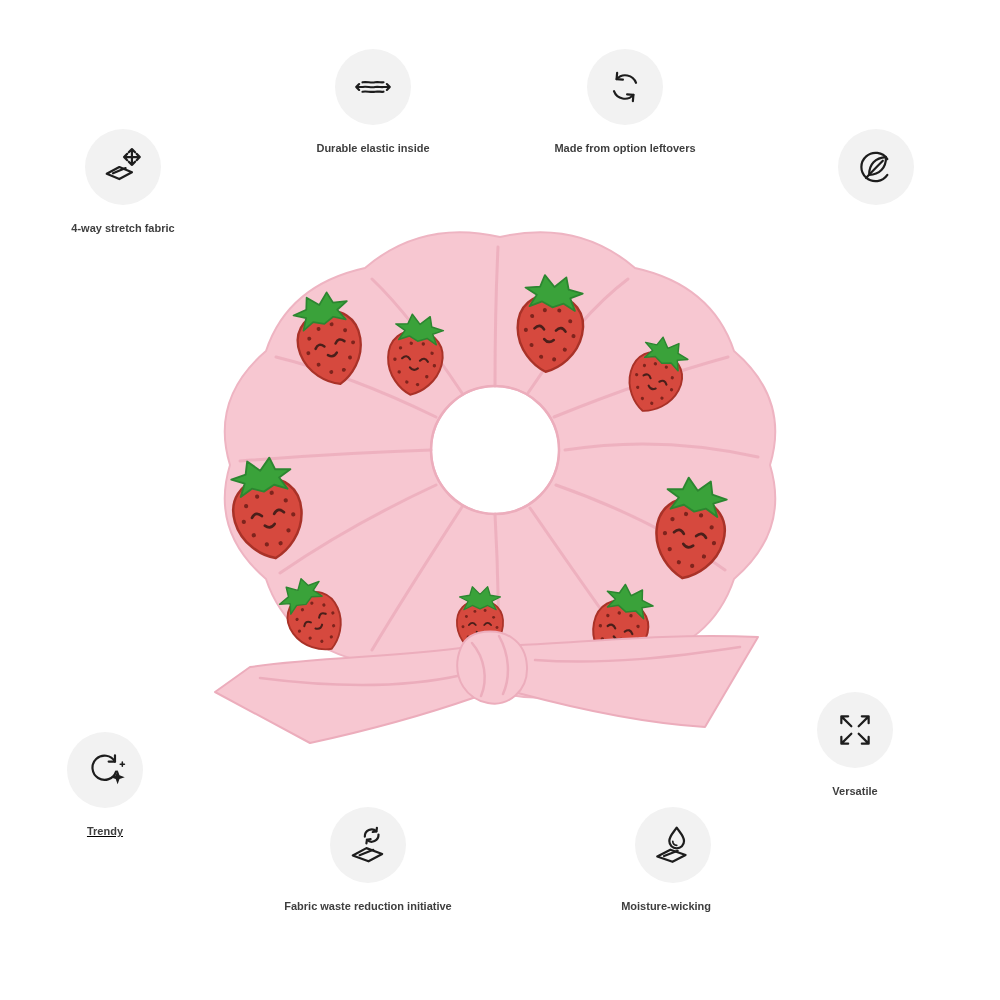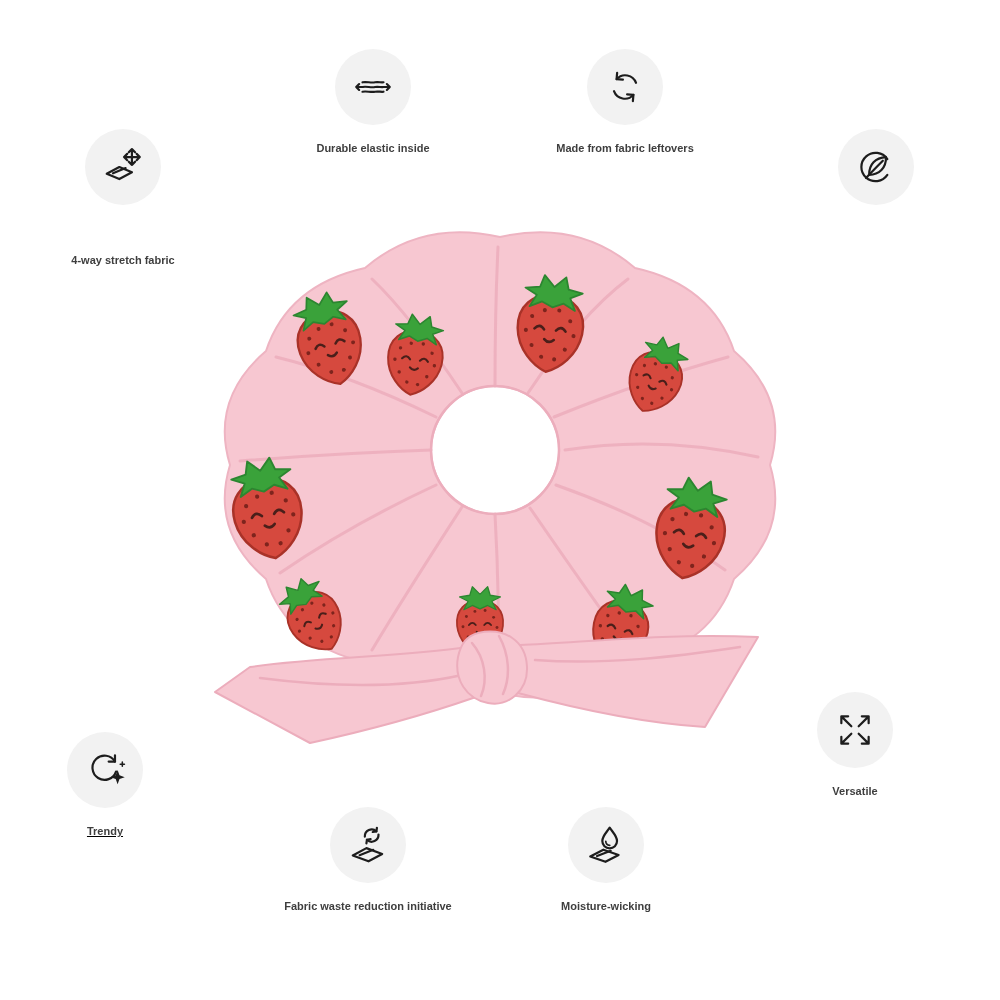--- a/index.html
+++ b/index.html
@@ -10,27 +10,27 @@
   .feature{position:absolute;display:flex;flex-direction:column;align-items:center;}
   .icon-circle{width:76px;height:76px;border-radius:50%;background:var(--icon-circle-bg,#f2f2f2);
                display:flex;align-items:center;justify-content:center;}
   .icon-circle svg{width:42px;height:42px;display:block;}
   .icon-stroke{fill:none;stroke:var(--icon-stroke,#1d1d1d);stroke-width:2.1;
                stroke-linecap:round;stroke-linejoin:round;}
   .icon-fill{fill:var(--icon-stroke,#1d1d1d);stroke:none;}
   .feature-label{margin-top:16px;font-weight:700;font-size:11px;line-height:1.38;
                  color:var(--label-text,#3e3e3e);text-align:center;}
 
-  .f1{left:53px;top:129px;width:140px;gap:32px;}
+  .f1{left:53px;top:129px;width:140px;}
   .f2{left:293px;top:49px;width:160px;}
   .f3{left:540px;top:49px;width:170px;}
   .f4{left:811px;top:129px;width:130px;}
   .f5{left:35px;top:732px;width:140px;text-decoration:underline;}
   .f6{left:253px;top:807px;width:230px;}
-  .f7{left:501px;top:807px;width:210px;}
+  .f7{left:501px;top:807px;width:210px;align-items:flex-end;}
   .f8{left:785px;top:692px;width:140px;}
 
   
   .scrunchie{position:absolute;left:200px;top:195px;width:600px;height:580px;}
   .fabric{fill:var(--fabric-pink,#f7c7d1);stroke:var(--fabric-edge,#eeb4c2);stroke-width:2;}
   .fabric2{fill:var(--fabric-pink,#f7c7d1);stroke:var(--fabric-crease,#e9a7b7);stroke-width:2;
            stroke-linejoin:round;}
   .creases path{fill:none;stroke:var(--fabric-crease,#ecadbc);stroke-width:3;opacity:.85;
                 stroke-linecap:round;}
   .hole-rim{fill:none;stroke:var(--fabric-crease,#e9a7b7);stroke-width:2.5;}
@@ -141,21 +141,21 @@
 
   <div class="feature f3">
     <div class="icon-circle">
       <svg viewBox="0 0 40 40">
         <path class="icon-stroke" d="M30.5 16 A11 11 0 0 0 12 12.5"></path>
         <path class="icon-stroke" d="M12.5 6.5 L12 12.5 L18 13"></path>
         <path class="icon-stroke" d="M9.5 24 A11 11 0 0 0 28 27.5"></path>
         <path class="icon-stroke" d="M27.5 33.5 L28 27.5 L22 27"></path>
       </svg>
     </div>
-    <div class="feature-label">Made from fabric leftovers</div>
+    <div class="feature-label">Made from option leftovers</div>
   </div>
 
   <div class="feature f4">
     <div class="icon-circle">
       <svg viewBox="0 0 40 40">
         <path class="icon-stroke" d="M30.8 27.5 A13.5 13.5 0 1 1 30.8 12.5"></path>
         <path class="icon-stroke" d="M29.5 10.5 C29.8 21 23 27.5 13.5 27.5 C13.2 17.5 19.5 11 29.5 10.5 Z"></path>
         <path class="icon-stroke" d="M10.5 30.5 C15 25.5 20.5 20 26.5 14"></path>
       </svg>
     </div>

